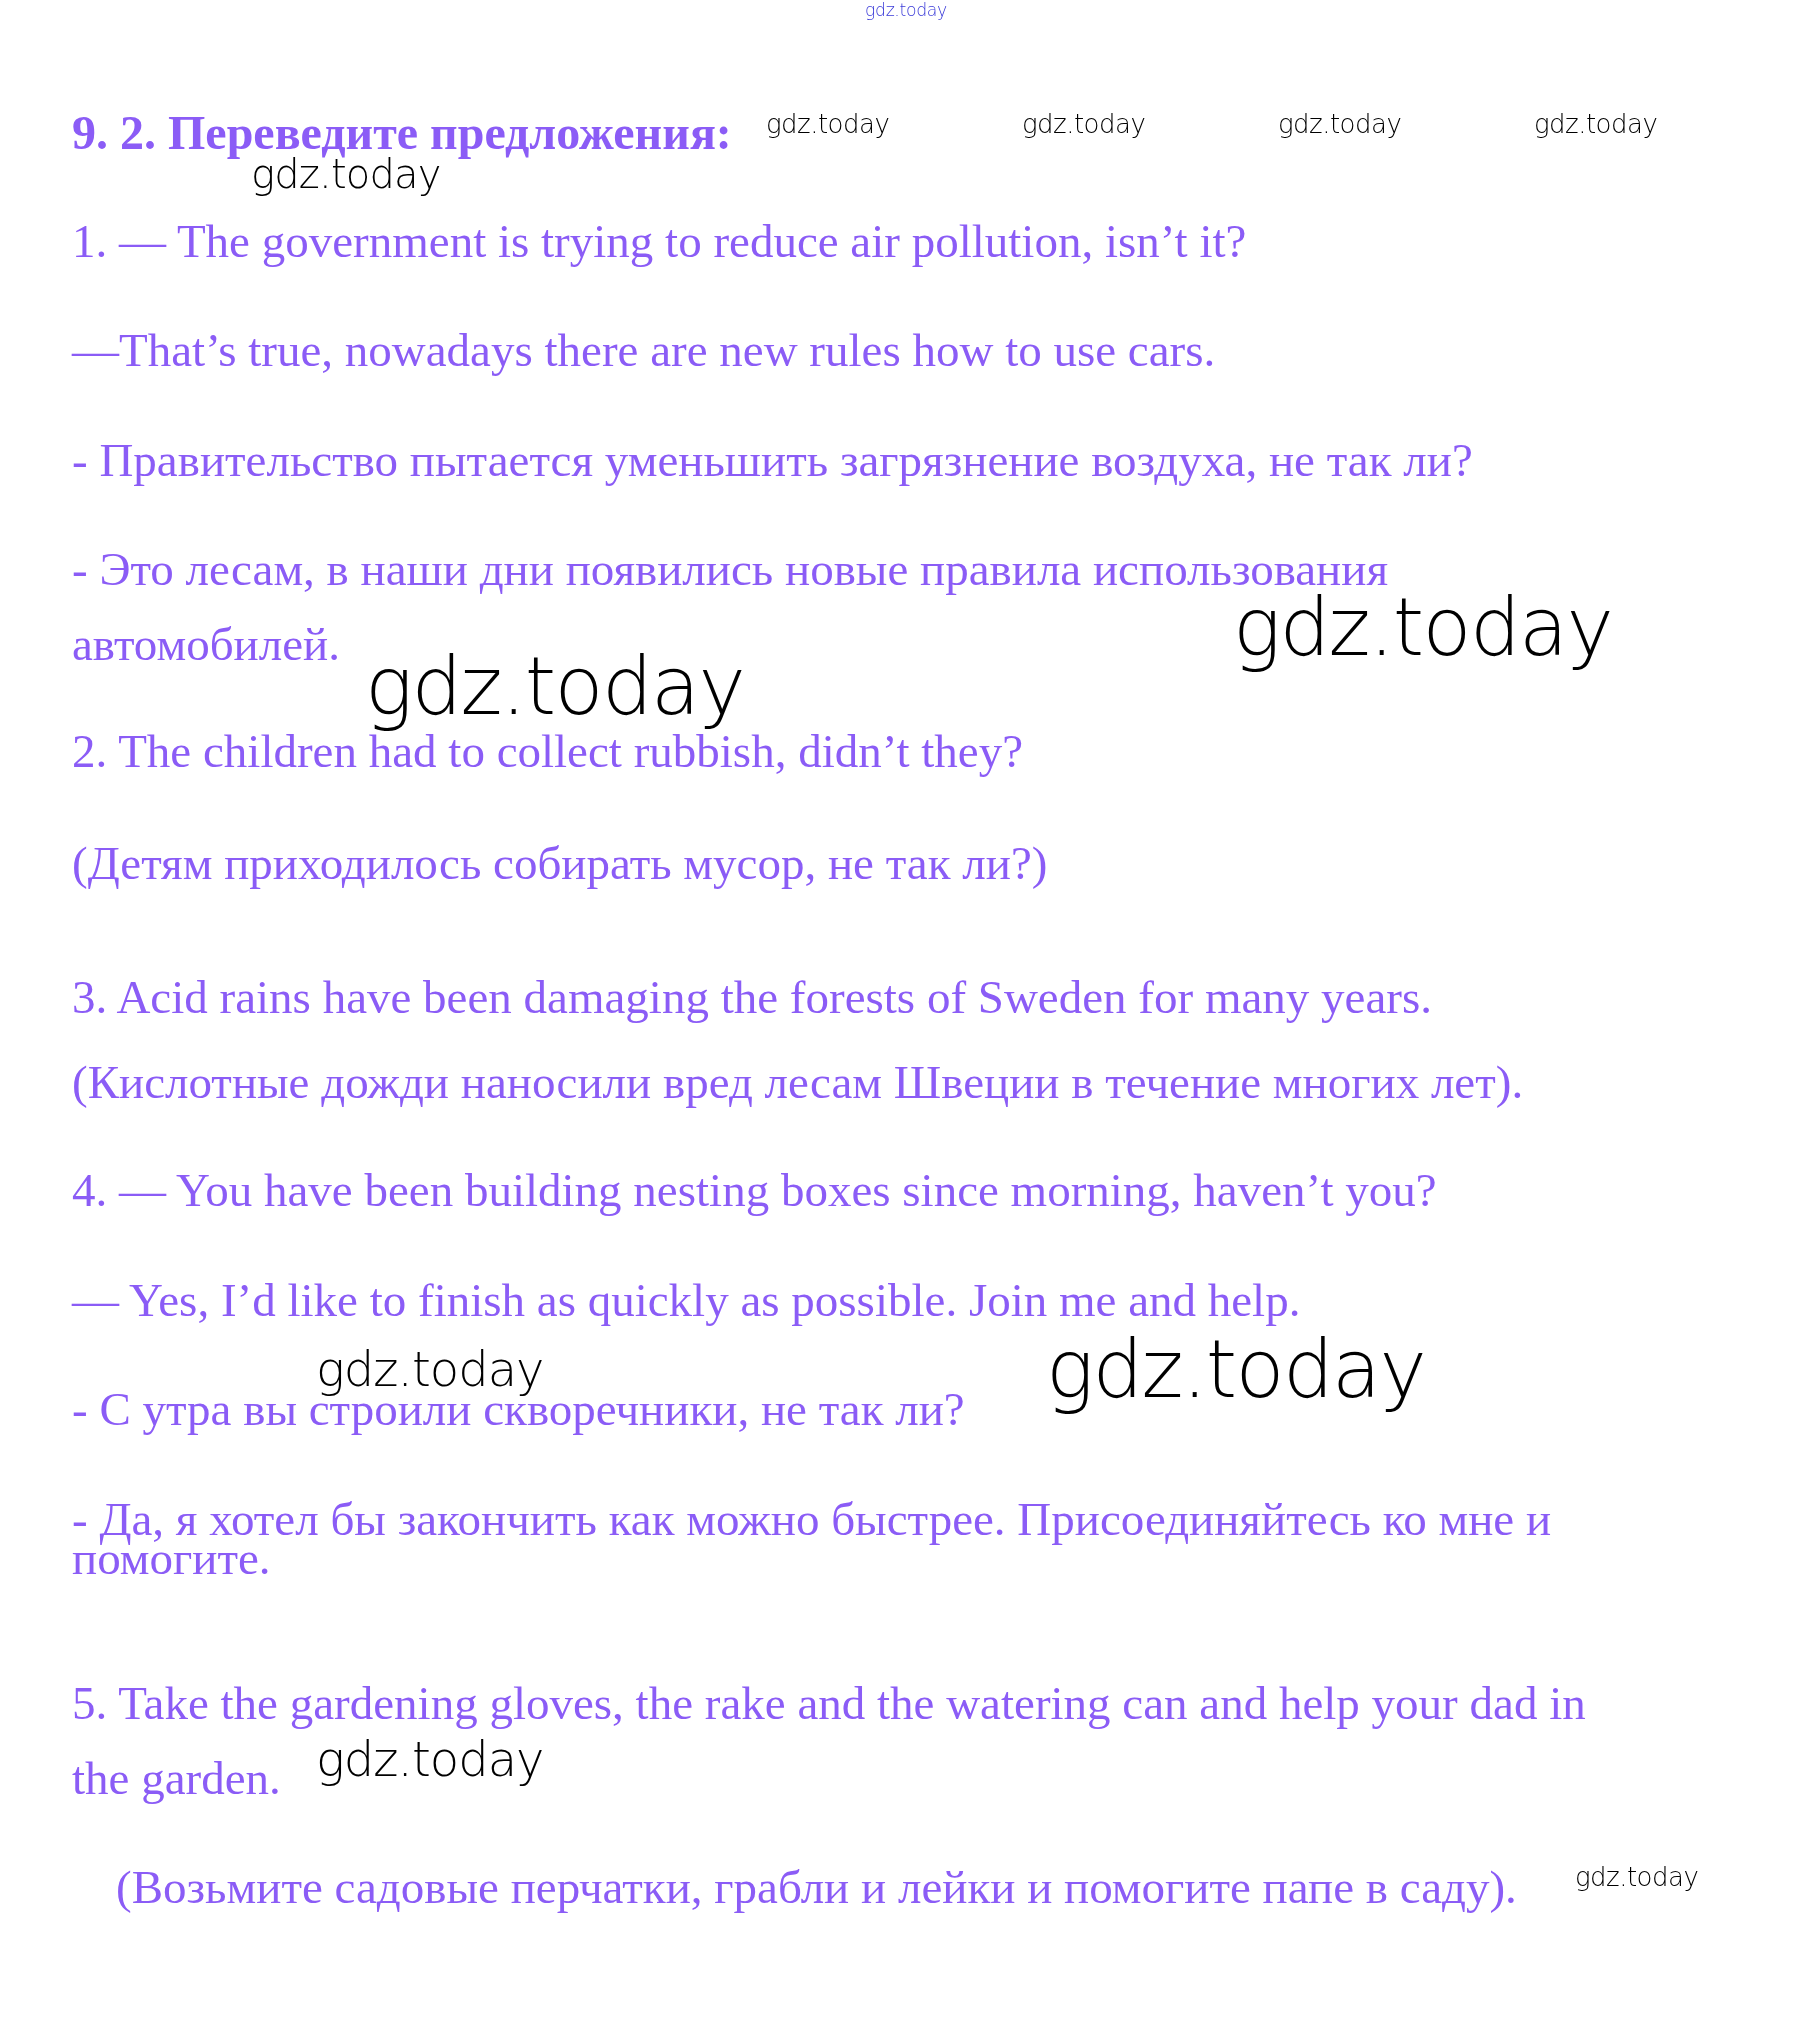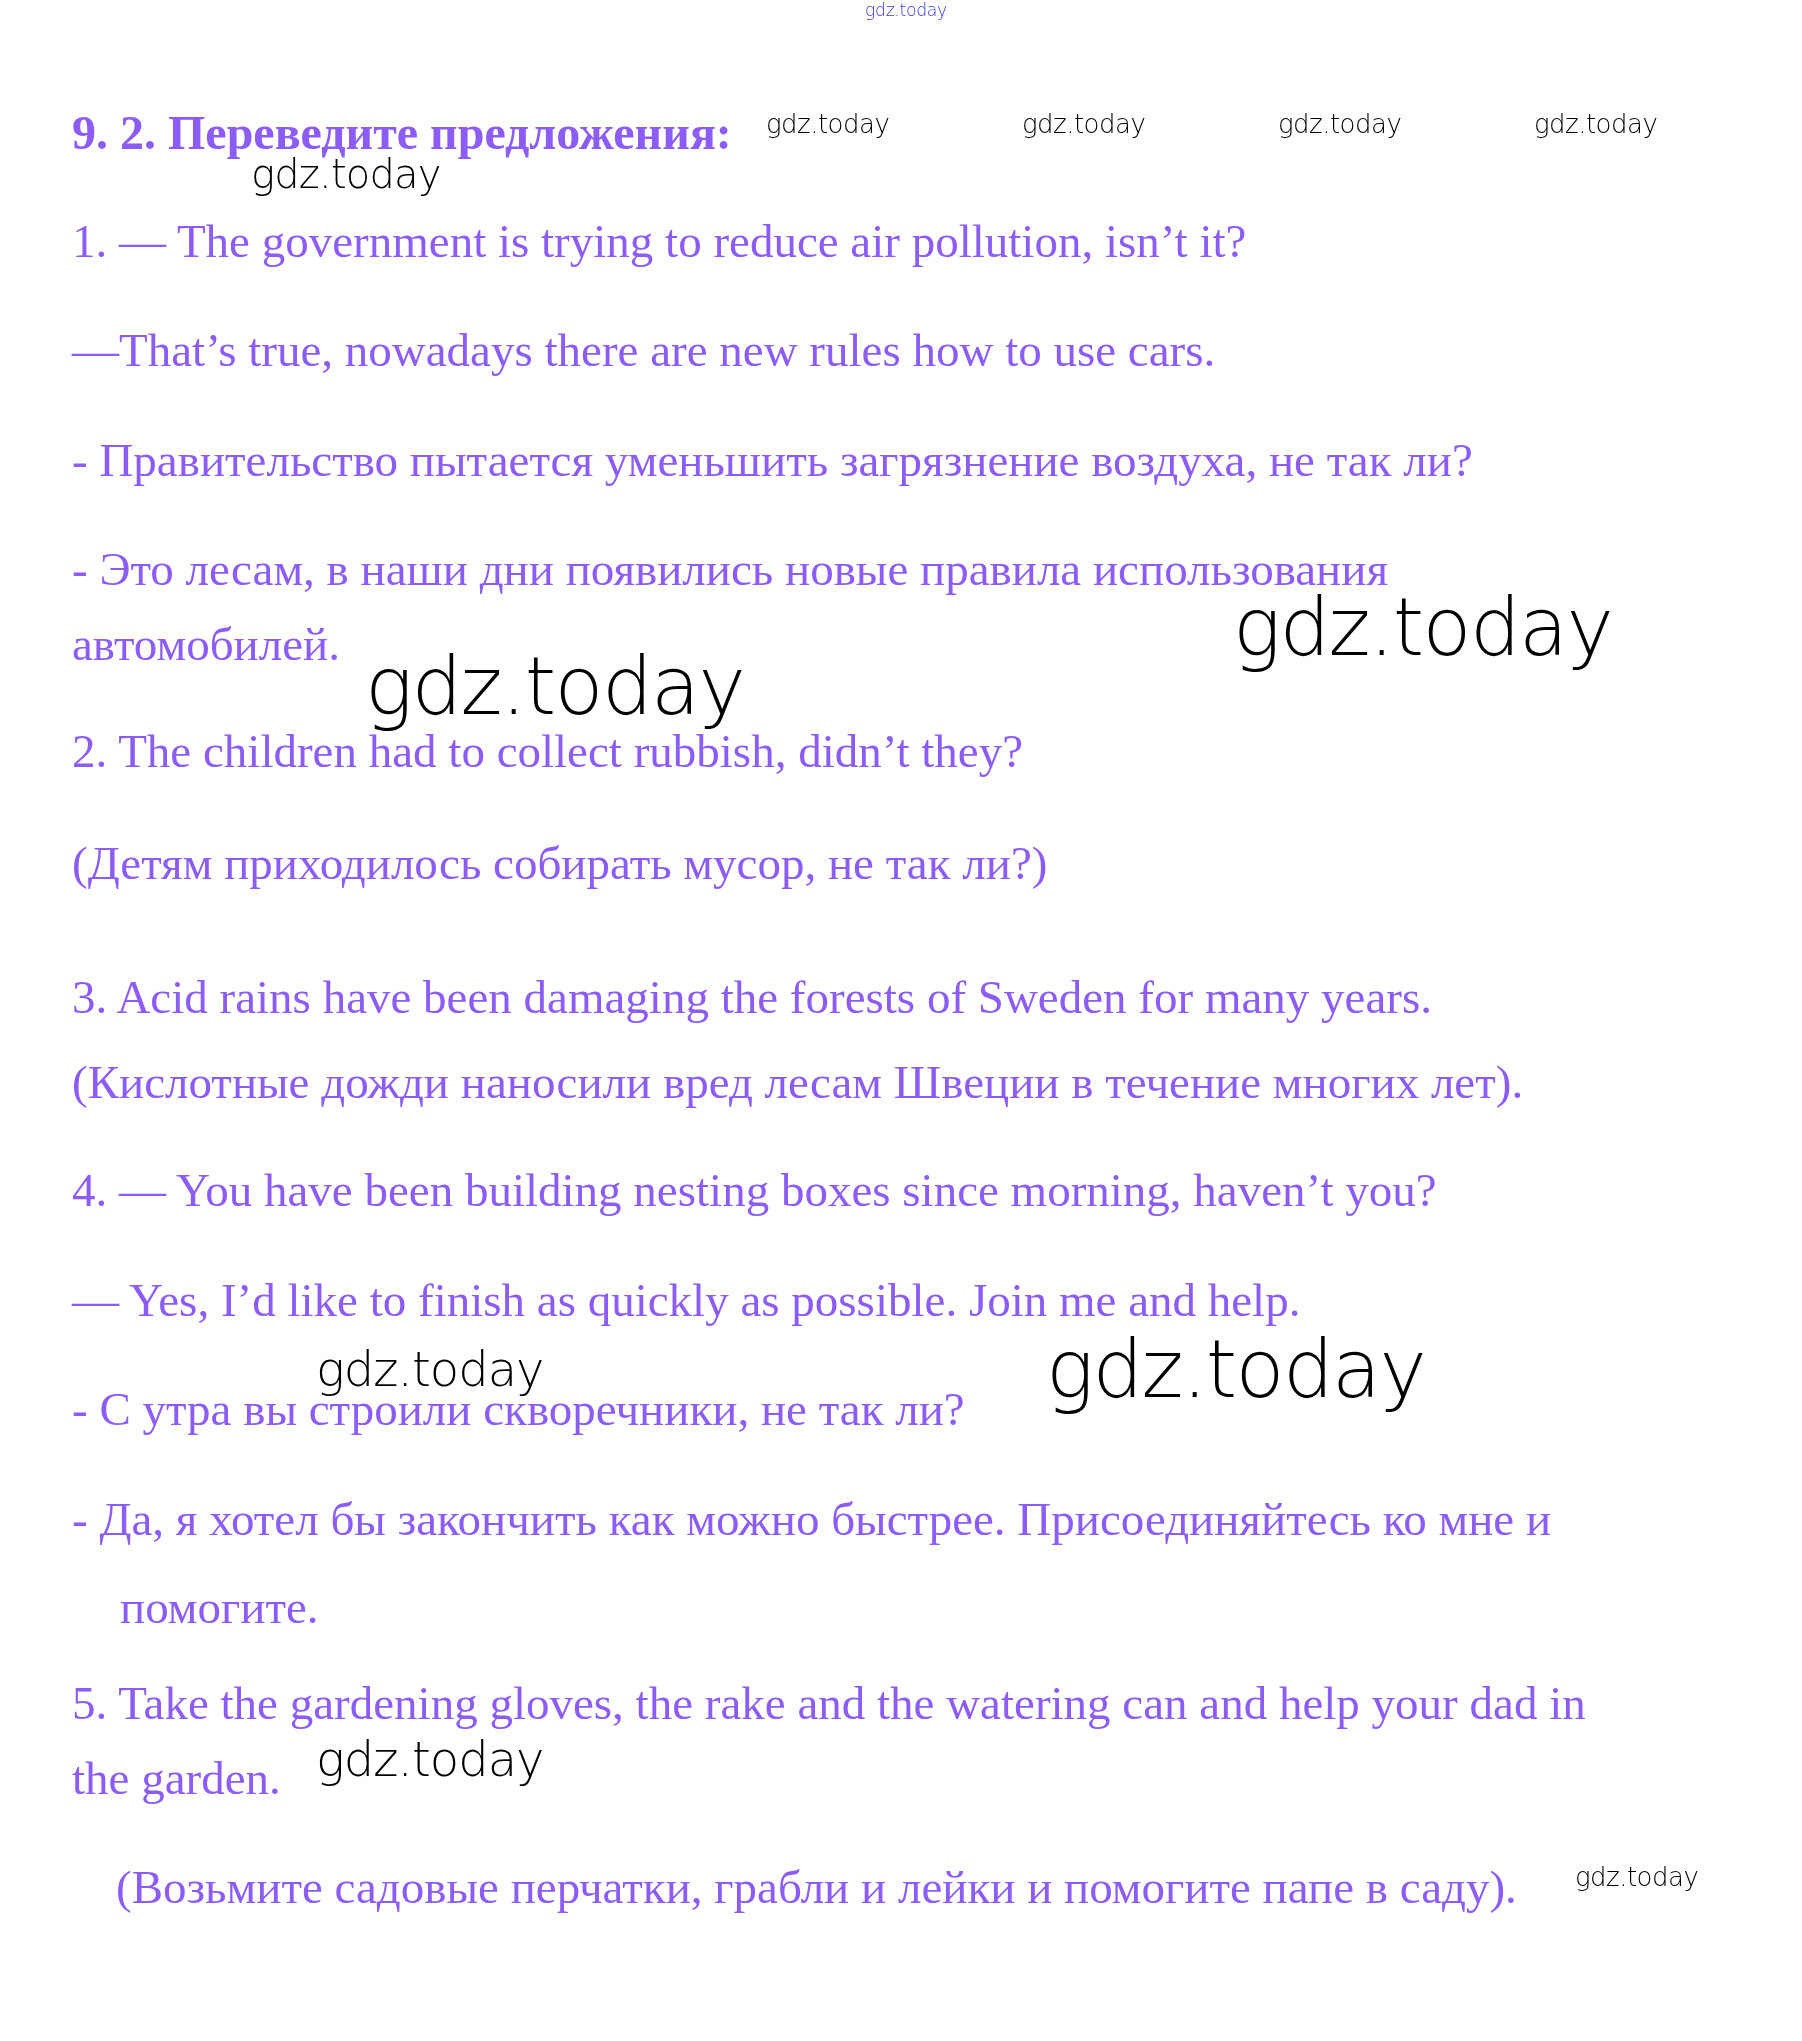--- a/index.html
+++ b/index.html
@@ -47,21 +47,21 @@
 <div class="line" style="top:949px;margin-top:25px;">3. Acid rains have been damaging the forests of Sweden for many years.</div>
 <div class="line" style="top:1059px;">(Кислотные дожди наносили вред лесам Швеции в течение многих лет).</div>
 <div class="line" style="top:1167px;">4. — You have been building nesting boxes since morning, haven’t you?</div>
 <div class="line" style="top:1277px;">— Yes, I’d like to finish as quickly as possible. Join me and help.</div>
 
 <div class="wm wm-m" style="left:316px; top:1345px;">gdz.today</div>
 <div class="wm wm-l" style="left:1046px; top:1330px;">gdz.today</div>
 
 <div class="line" style="top:1386px;">- С утра вы строили скворечники, не так ли?</div>
 <div class="line" style="top:1496px;">- Да, я хотел бы закончить как можно быстрее. Присоединяйтесь ко мне и</div>
-<div class="line" style="top:1584px;margin-left:48px;">помогите.</div>
+<div class="line" style="top:1535px;">помогите.</div>
 <div class="line" style="top:1680px;">5. Take the gardening gloves, the rake and the watering can and help your dad in</div>
 <div class="line" style="top:1755px;">the garden.</div>
 
 <div class="wm wm-m" style="left:316px; top:1735px;">gdz.today</div>
 
 <div class="line" style="top:1864px;margin-left:44px;">(Возьмите садовые перчатки, грабли и лейки и помогите папе в саду).</div>
 <div class="wm wm-s" style="left:1575px; top:1864px;">gdz.today</div>
 
 
 </body></html>

